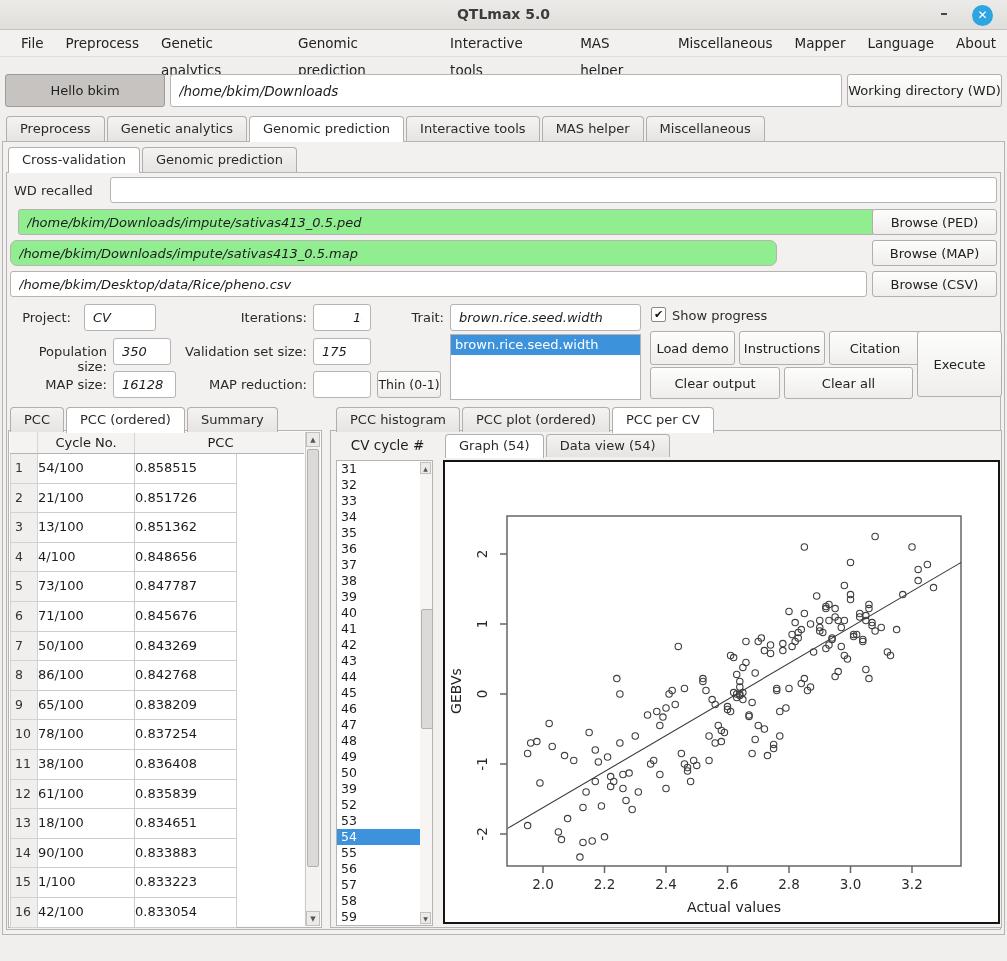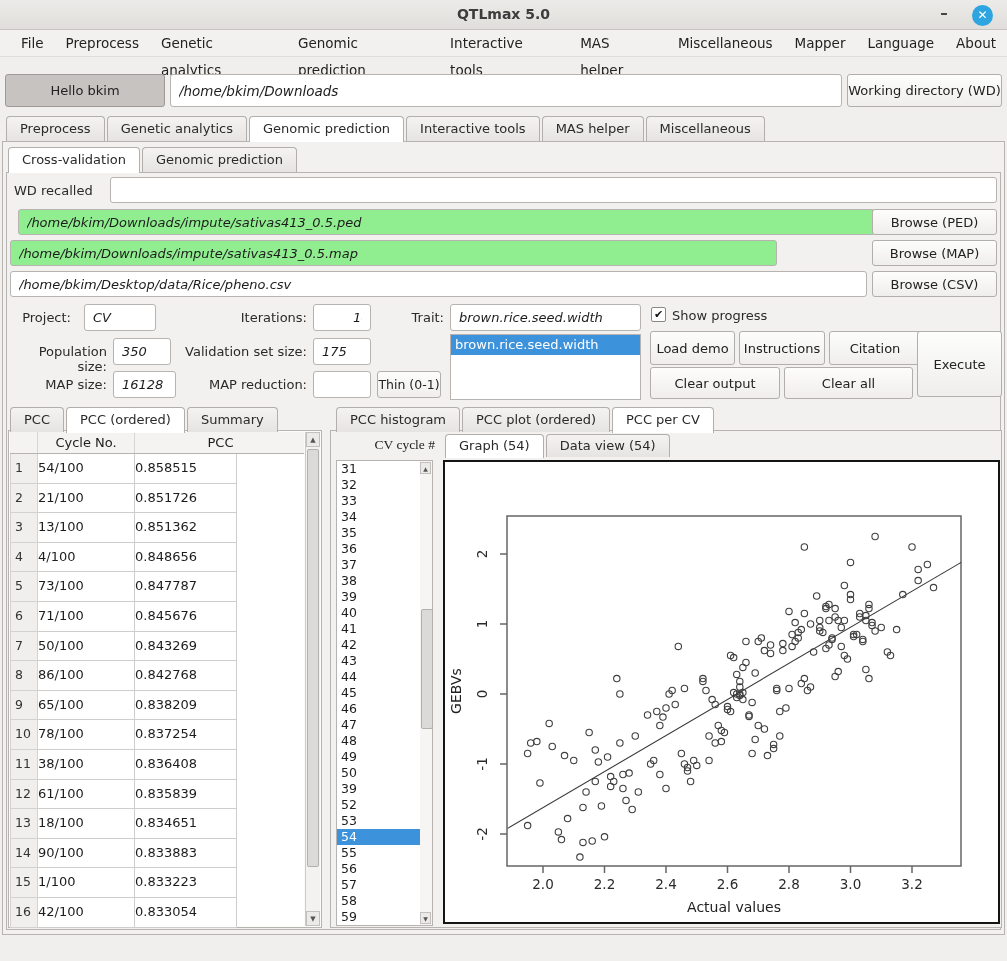--- a/index.html
+++ b/index.html
@@ -64,21 +64,21 @@
   .td { border:1px solid #cfcdcb; border-left:none; border-top:none; 
     line-height:28px; font-size:13px; background:#fff; }
   .vscroll { position:absolute; top:1px; bottom:1px; right:1px; width:15px; background:#f3f2f1;
     border-left:1px solid #ccc9c6; }
   .varrow { position:absolute; left:0; width:14px; height:15px; text-align:center; line-height:15px;
     font-size:7px; color:#555; background:#eceae8; border:1px solid #c2bfbc; }
   .vthumb { position:absolute; left:1px; width:12px; background:#dcdad8; border:1px solid #b3b0ad; border-radius:2px; }
   
   #plots-tabs { position:absolute; top:407px; left:336px; height:24px; z-index:4; }
   #plots-panel { top:430px; left:330px; width:672px; height:498px; }
-  #cv-label { position:absolute; left:340px; top:437px; width:95px; text-align:right; font-size:13.5px;font-family:Liberation Serif, serif; }
+  #cv-label { position:absolute; left:340px; top:437px; width:95px; text-align:center; font-size:13.5px; }
   #cv-list { position:absolute; left:336px; top:460px; width:97px; height:466px; background:#fff;
     border:1px solid #b6b3b0; overflow:hidden; }
   .cv-item { height:16px; line-height:16px; padding-left:4px; font-size:12.5px; }
   .cv-item.selected { background:#3d92dc; color:#fff; }
   #cv-scroll { position:absolute; left:420px; top:461px; width:12px; height:464px; background:#f6f5f4; }
   #cv-scroll .varrow { width:11px; height:12px; line-height:12px; font-size:6px; }
   #view-tabs { position:absolute; top:434px; left:445px; height:24px; z-index:4; }
   #view-tabs .tab { height:23px; line-height:22px; }
   #view-tabs .tab.active { height:24px; }
   #plot-canvas { position:absolute; left:443px; top:460px; width:557px; height:464px;
@@ -112,21 +112,21 @@
 
 <div id="main-tabs"><div class="tab">Preprocess</div><div class="tab">Genetic analytics</div><div class="tab active">Genomic prediction</div><div class="tab">Interactive tools</div><div class="tab">MAS helper</div><div class="tab">Miscellaneous</div></div>
 <div class="panel" id="main-panel"></div>
 <div id="sub-tabs"><div class="tab active">Cross-validation</div><div class="tab">Genomic prediction</div></div>
 <div class="panel" id="sub-panel"></div>
 
 <div class="lbl" id="wd-recalled-lbl">WD recalled</div>
 <input class="tb" id="wd-recalled-input" value="" style="">
 <input class="tb green" style="left: 18px; top: 209px; width: 857px; height: 26px;" value="/home/bkim/Downloads/impute/sativas413_0.5.ped">
 <div class="btn" style="left:872px;top:209px;width:125px;height:26px;">Browse (PED)</div>
-<input class="tb green" style="left: 10px; top: 240px; width: 767px; height: 26px;" value="/home/bkim/Downloads/impute/sativas413_0.5.map">
+<input class="tb green" style="left: 10px; top: 240px; width: 767px; height: 26px; border-radius: 7px;" value="/home/bkim/Downloads/impute/sativas413_0.5.map">
 <div class="btn" style="left:872px;top:240px;width:125px;height:26px;">Browse (MAP)</div>
 <input class="tb" style="left: 10px; top: 271px; width: 857px; height: 26px;" value="/home/bkim/Desktop/data/Rice/pheno.csv">
 <div class="btn" style="left:872px;top:271px;width:125px;height:26px;">Browse (CSV)</div>
 
 <div class="lbl" style="left:4px;top:310px;width:67px;">Project:</div>
 <input class="tb" style="left: 84px; top: 304px; width: 72px; height: 27px;" value="CV">
 <div class="lbl" style="left:215px;top:310px;width:92px;">Iterations:</div>
 <input class="tb" style="left: 313px; top: 304px; width: 58px; height: 27px; padding-left: 39px;" value="100">
 <div class="lbl" style="left:395px;top:310px;width:49px;">Trait:</div>
 <input class="tb" style="left: 450px; top: 304px; width: 191px; height: 27px;" value="brown.rice.seed.width">

